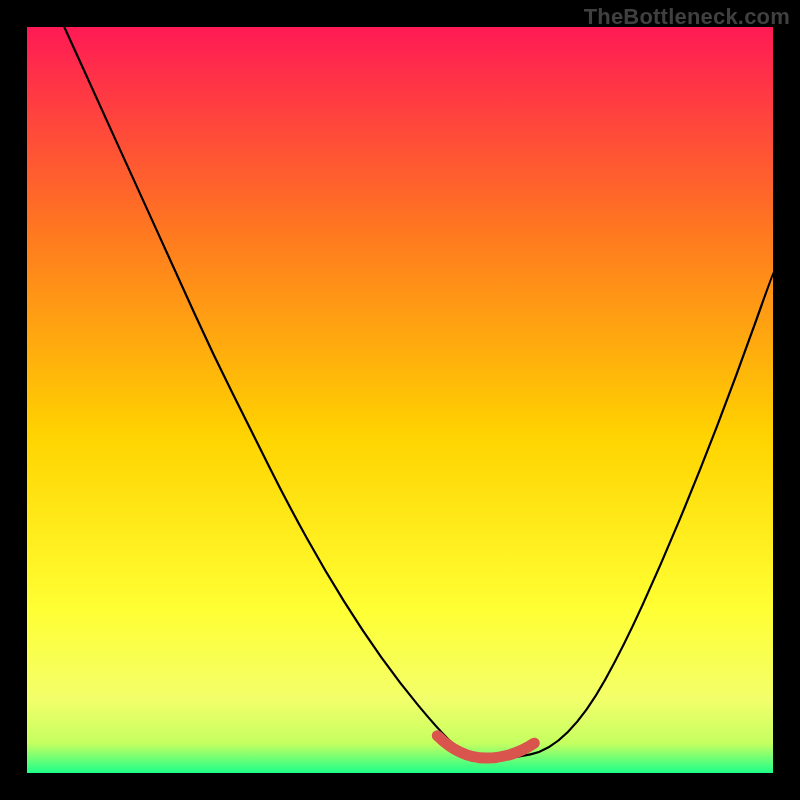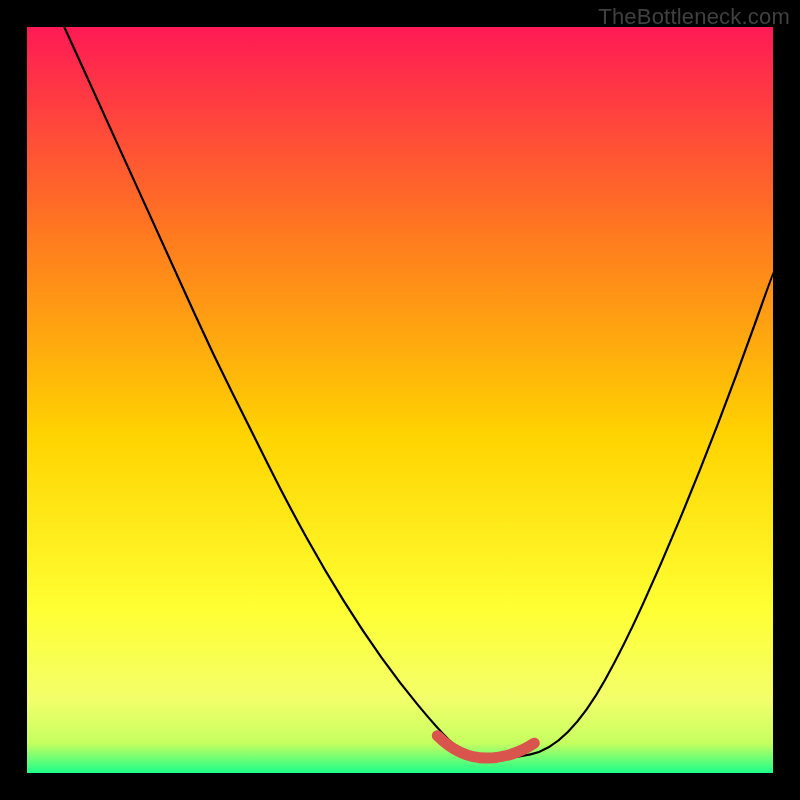--- a/index.html
+++ b/index.html
@@ -15,21 +15,21 @@
     position: relative;
     width: 800px;
     height: 800px;
   }
   .watermark {
     position: absolute;
     top: 4px;
     right: 10px;
     color: #404040;
     font-size: 22px;
-    font-weight: 400;
+    font-weight: 700;
     z-index: 10;
     letter-spacing: 0.2px;
   }
   .plot-outer {
     position: absolute;
     left: 27px;
     top: 27px;
     width: 746px;
     height: 746px;
     background: #fff;

